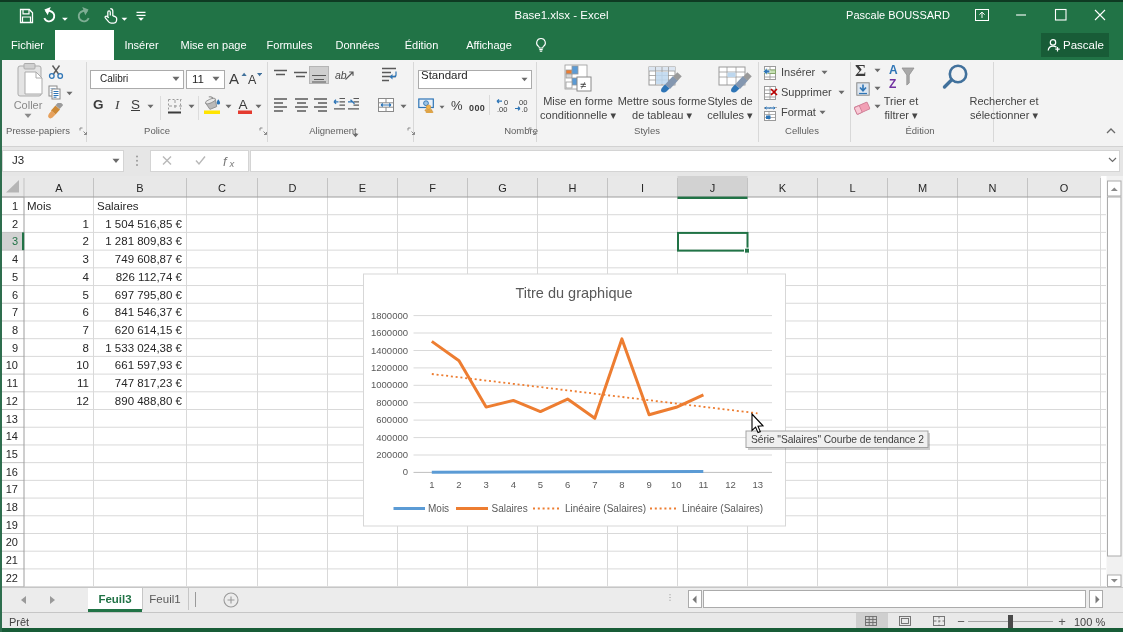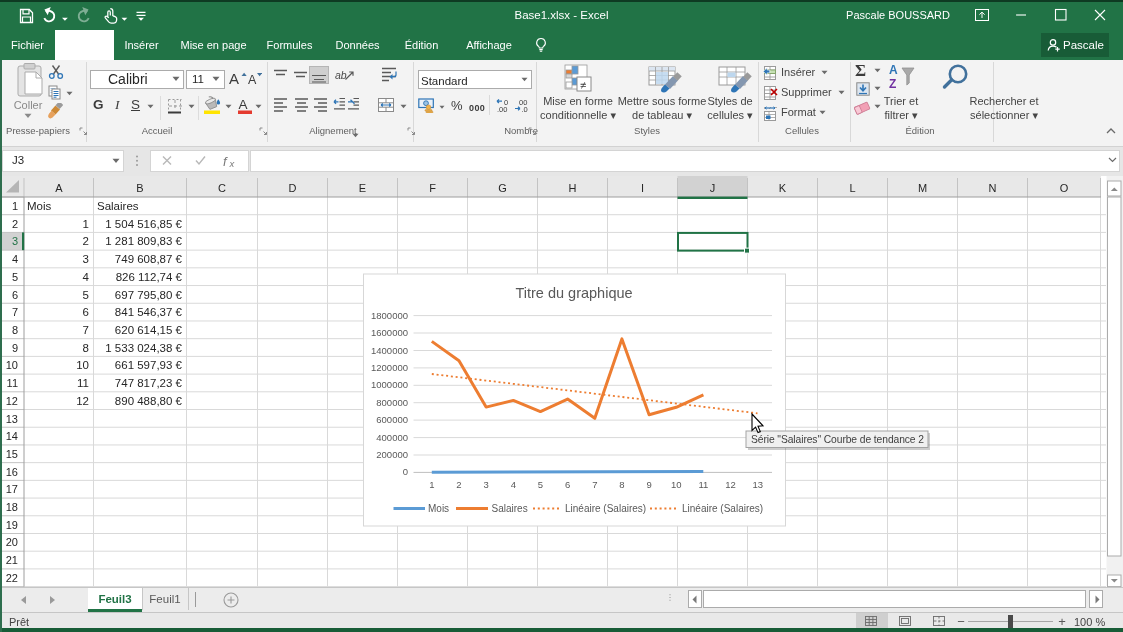--- a/index.html
+++ b/index.html
@@ -73,21 +73,21 @@
 </div>
 <div class="abs" style="left:0;top:60px;width:1123px;height:86px;background:#f3f3f3;border-bottom:1px solid #d2d2d2;font-size:11px;color:#444444;">
 <div class="abs" style="left:86px;top:2px;width:1px;height:80px;background:#d8d8d8;"></div>
 <div class="abs" style="left:267px;top:2px;width:1px;height:80px;background:#d8d8d8;"></div>
 <div class="abs" style="left:413px;top:2px;width:1px;height:80px;background:#d8d8d8;"></div>
 <div class="abs" style="left:535.5px;top:2px;width:1px;height:80px;background:#d8d8d8;"></div>
 <div class="abs" style="left:758px;top:2px;width:1px;height:80px;background:#d8d8d8;"></div>
 <div class="abs" style="left:850px;top:2px;width:1px;height:80px;background:#d8d8d8;"></div>
 <div class="abs" style="left:993px;top:2px;width:1px;height:80px;background:#d8d8d8;"></div>
 <div class="abs" style="left:-32px;top:65px;width:140px;text-align:center;font-size:9.5px;color:#5e5e5e;">Presse-papiers</div>
-<div class="abs" style="left:87px;top:65px;width:140px;text-align:center;font-size:9.5px;color:#5e5e5e;">Accueil</div>
+<div class="abs" style="left:87px;top:65px;width:140px;text-align:center;font-size:9.5px;color:#5e5e5e;">Police</div>
 <div class="abs" style="left:263px;top:65px;width:140px;text-align:center;font-size:9.5px;color:#5e5e5e;">Alignement</div>
 <div class="abs" style="left:398px;top:65px;width:140px;text-align:right;font-size:9.5px;color:#5e5e5e;">Nombre</div>
 <div class="abs" style="left:577px;top:65px;width:140px;text-align:center;font-size:9.5px;color:#5e5e5e;">Styles</div>
 <div class="abs" style="left:732px;top:65px;width:140px;text-align:center;font-size:9.5px;color:#5e5e5e;">Cellules</div>
 <div class="abs" style="left:850px;top:65px;width:140px;text-align:center;font-size:9.5px;color:#5e5e5e;">Édition</div>
 <svg class="abs" style="left:78px;top:66px;" width="10" height="10" viewBox="0 0 10 10">
 <g stroke="#8a8a8a" fill="none" stroke-width="1">
 <path d="M2,4.5 v-2.5 h2.5 M5.5,5.5 l3,3 m0,-2.5 v2.5 h-2.5"></path>
 </g>
       </svg>
@@ -137,21 +137,21 @@
 </svg>
 <svg class="abs" style="left:66px;top:31px;" width="7" height="5" viewBox="0 0 7 5">
         <path d="M0.5,0.8 L6.5,0.8 L3.5,4.3 Z" fill="#6a6a6a"></path>
       </svg>
 <svg class="abs" style="left:46px;top:43px;" width="17" height="16" viewBox="0 0 17 16">
 <path d="M9.5,2.5 l4.5,4 -4.5,5 -4.5,-4 z" fill="#cd8935"></path>
 <path d="M5.5,7.8 l4,3.6 -3,3.2 c-1.6,1.6 -4.4,0.6 -4.4,-1.3 0,-1.7 1.7,-3.5 3.4,-5.5 z" fill="#e7a15c"></path>
 <rect x="10.8" y="-0.6" width="5.5" height="5.5" transform="rotate(42 13.5 2)" fill="#9a9a9a"></rect>
 </svg>
 <div class="abs" style="left:90px;top:10px;width:92px;height:17px;background:#ffffff;border:1px solid #ababab;"></div>
-<div class="abs" style="left:108px;top:10px;height:24px;line-height:18px;font-size:14px;color:#262626;">Calibri</div>
+<div class="abs" style="left:100px;top:10px;height:24px;line-height:18px;font-size:10px;color:#262626;">Calibri</div>
 <svg class="abs" style="left:172px;top:16px;" width="8" height="6" viewBox="0 0 8 6">
         <path d="M0.5,0.8 L7.5,0.8 L4.0,5.0 Z" fill="#6a6a6a"></path>
       </svg>
 <div class="abs" style="left:186px;top:10px;width:37px;height:17px;background:#ffffff;border:1px solid #ababab;"></div>
 <div class="abs" style="left:192px;top:10px;height:17px;line-height:18px;font-size:11.5px;color:#262626;">11</div>
 <svg class="abs" style="left:212px;top:16px;" width="8" height="6" viewBox="0 0 8 6">
         <path d="M0.5,0.8 L7.5,0.8 L4.0,5.0 Z" fill="#6a6a6a"></path>
       </svg>
 <svg class="abs" style="left:228px;top:8px;" width="34" height="20" viewBox="0 0 34 20">
 <text x="1" y="16" font-size="15" fill="#3b3b3b">A</text>
@@ -232,21 +232,21 @@
 <g>
 <rect x="105.5" y="2.5" width="15" height="13" fill="#ffffff" stroke="#8a8a8a"></rect>
 <path d="M105.5,6.8 h15 M105.5,11.2 h15 M113,2.5 v4.3 M113,11.2 v4.3" stroke="#8a8a8a"></path>
 <path d="M108,9 h10 m-10,0 l1.8,-1.5 m-1.8,1.5 l1.8,1.5 m8.2,-1.5 l-1.8,-1.5 m1.8,1.5 l-1.8,1.5" stroke="#2E75B6" stroke-width="1.1" fill="none"></path>
 </g>
 </svg>
 <svg class="abs" style="left:400px;top:44px;" width="7" height="5" viewBox="0 0 7 5">
         <path d="M0.5,0.8 L6.5,0.8 L3.5,4.3 Z" fill="#6a6a6a"></path>
       </svg>
 <div class="abs" style="left:418px;top:10px;width:112px;height:17px;background:#ffffff;border:1px solid #ababab;"></div>
-<div class="abs" style="left:421px;top:12px;height:17px;line-height:18px;font-size:11.5px;color:#262626;">Standard</div>
+<div class="abs" style="left:421px;top:6px;height:17px;line-height:18px;font-size:11.5px;color:#262626;">Standard</div>
 <svg class="abs" style="left:521px;top:17px;" width="7" height="5" viewBox="0 0 7 5">
         <path d="M0.5,0.8 L6.5,0.8 L3.5,4.3 Z" fill="#6a6a6a"></path>
       </svg>
 <svg class="abs" style="left:418px;top:38px;" width="18" height="15" viewBox="0 0 18 15">
 <rect x="0.8" y="1" width="14.5" height="8.5" fill="#eaf1f9" stroke="#2E75B6" stroke-width="1.2"></rect>
 <circle cx="8" cy="5.2" r="2.4" fill="#9cc3e5" stroke="#2E75B6" stroke-width="0.9"></circle>
 <g fill="#f0b24c" stroke="#c78d35" stroke-width="0.6">
 <circle cx="10.5" cy="9.2" r="2.3"></circle>
 <rect x="7" y="11.6" width="7" height="1.6" rx="0.8"></rect>
 <rect x="8" y="13.3" width="7" height="1.6" rx="0.8"></rect>

